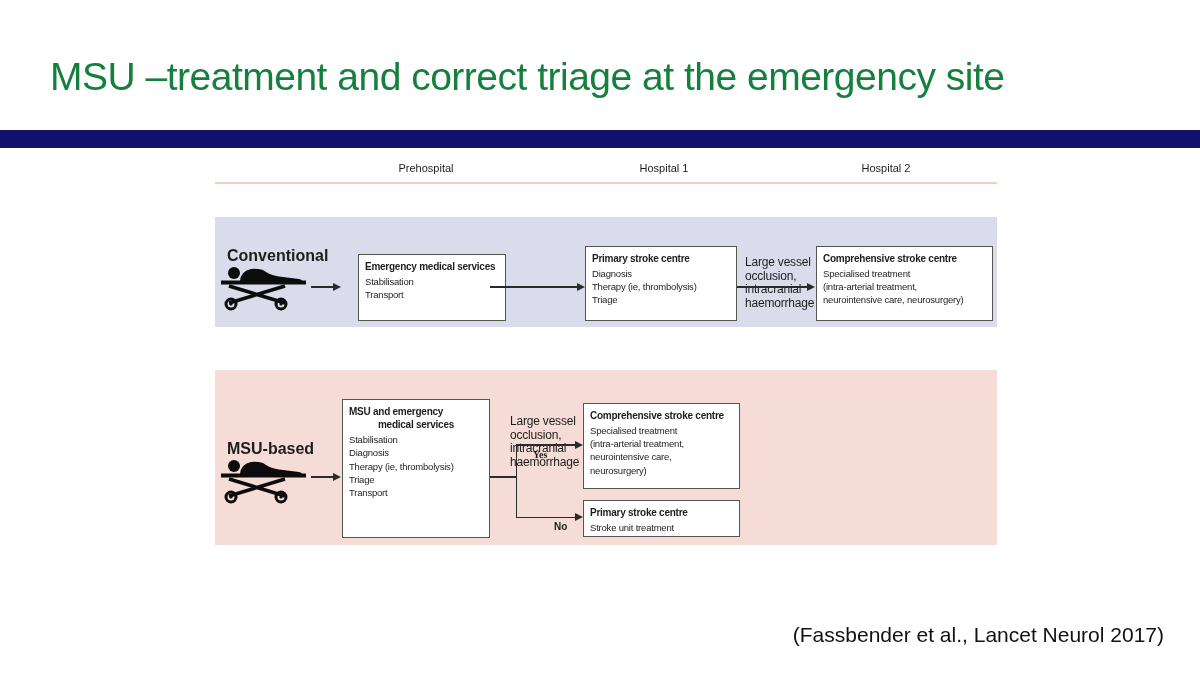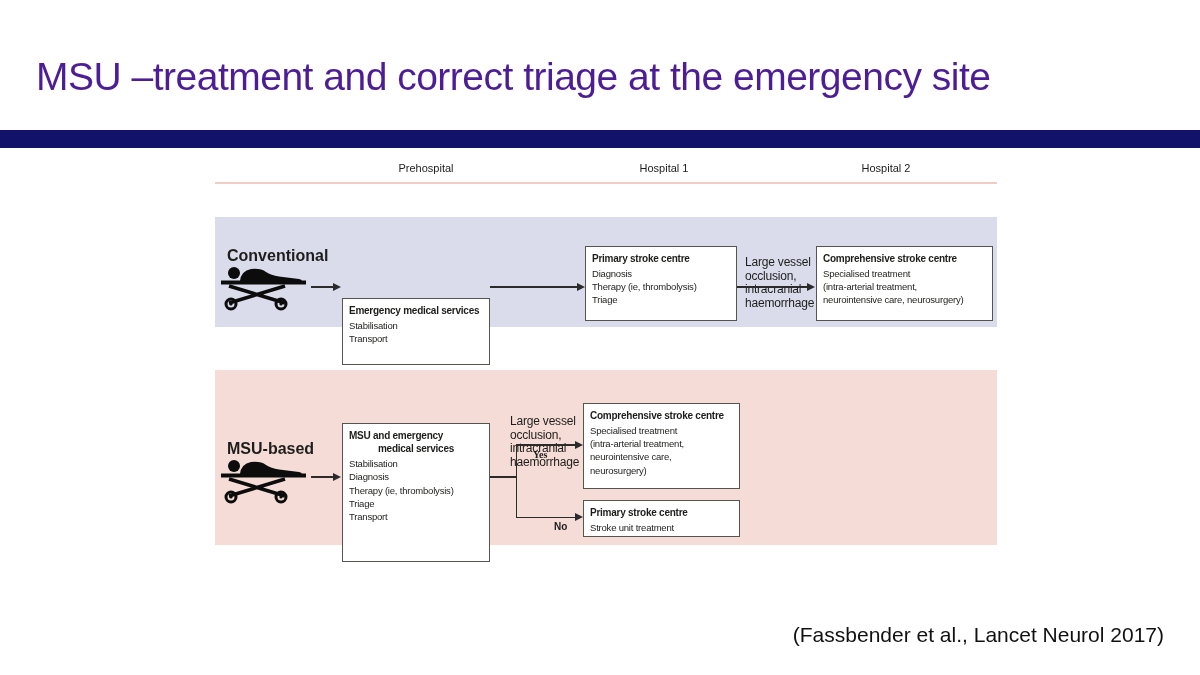--- a/index.html
+++ b/index.html
@@ -1,20 +1,20 @@
 <!DOCTYPE html>
 <html><head>
 <meta charset="utf-8">
 <style>
   html,body{margin:0;padding:0;}
   body{font-family:"Liberation Sans", sans-serif; background:#888;}
   .slide{position:relative; width:1200px; height:675px; background:#ffffff; overflow:hidden; margin:0 auto;}
 
-  .slide-title{position:absolute; left:36px; top:55px; font-size:39px; letter-spacing:-0.5px;
-    color:#4c1d95; font-weight:400; white-space:nowrap;}
+  .slide-title{position:absolute; left:50px; top:55px; font-size:39px; letter-spacing:-0.5px;
+    color:#15803d; font-weight:400; white-space:nowrap;}
   .navy-bar{position:absolute; left:0; top:130px; width:1200px; height:18px; background:#12126b;}
 
   .col-head{position:absolute; top:162px; transform:translateX(-50%); font-size:11px; font-weight:400;
     color:#1d1d1b; white-space:nowrap;}
   .head-rule{position:absolute; left:215px; top:182px; width:782px; height:2px; background:#f3cdc3;}
 
   .panel{position:absolute; left:215px; width:782px;}
   .panel.conv{top:217px; height:110px; background:#dadcec;}
   .panel.msu{top:370px; height:175px; background:#f5dcd6;}
 
@@ -62,21 +62,21 @@
     <path d="M10 27 L66 44 M66 27 L10 44" stroke="#0c0c0c" stroke-width="3.5" fill="none"></path>
     <circle cx="12" cy="45" r="5" fill="none" stroke="#0c0c0c" stroke-width="3"></circle>
     <circle cx="12" cy="45" r="1.6" fill="#0c0c0c"></circle>
     <circle cx="62" cy="45" r="5" fill="none" stroke="#0c0c0c" stroke-width="3"></circle>
     <circle cx="62" cy="45" r="1.6" fill="#0c0c0c"></circle>
   </svg>
 
   <div class="hl" style="left:311px; top:286px; width:22px;"></div>
   <div class="ah" style="left:333px; top:282.5px;"></div>
 
-  <div class="box" style="left:342px; top:254px; width:148px; height:67px;margin-top:44px;">
+  <div class="box" style="left:358px; top:254px; width:148px; height:67px;">
     <div class="t">Emergency medical services</div>
     <div class="l">Stabilisation</div>
     <div class="l">Transport</div>
   </div>
 
   <div class="hl" style="left:490px; top:286px; width:87px;"></div>
   <div class="ah" style="left:577px; top:282.5px;"></div>
 
   <div class="box" style="left:585px; top:246px; width:152px; height:75px;">
     <div class="t">Primary stroke centre</div>
@@ -113,21 +113,21 @@
     <path d="M10 27 L66 44 M66 27 L10 44" stroke="#0c0c0c" stroke-width="3.5" fill="none"></path>
     <circle cx="12" cy="45" r="5" fill="none" stroke="#0c0c0c" stroke-width="3"></circle>
     <circle cx="12" cy="45" r="1.6" fill="#0c0c0c"></circle>
     <circle cx="62" cy="45" r="5" fill="none" stroke="#0c0c0c" stroke-width="3"></circle>
     <circle cx="62" cy="45" r="1.6" fill="#0c0c0c"></circle>
   </svg>
 
   <div class="hl" style="left:311px; top:476px; width:22px;"></div>
   <div class="ah" style="left:333px; top:472.5px;"></div>
 
-  <div class="box" style="left:342px; top:399px; width:148px; height:139px;margin-top:24px;">
+  <div class="box" style="left:342px; top:399px; width:148px; height:139px;">
     <div class="t2">MSU and emergency</div>
     <div class="t2 last">medical services</div>
     <div class="l">Stabilisation</div>
     <div class="l">Diagnosis</div>
     <div class="l">Therapy (ie, thrombolysis)</div>
     <div class="l">Triage</div>
     <div class="l">Transport</div>
   </div>
 
   <div class="branch-label" style="left:510px; top:379px;">

